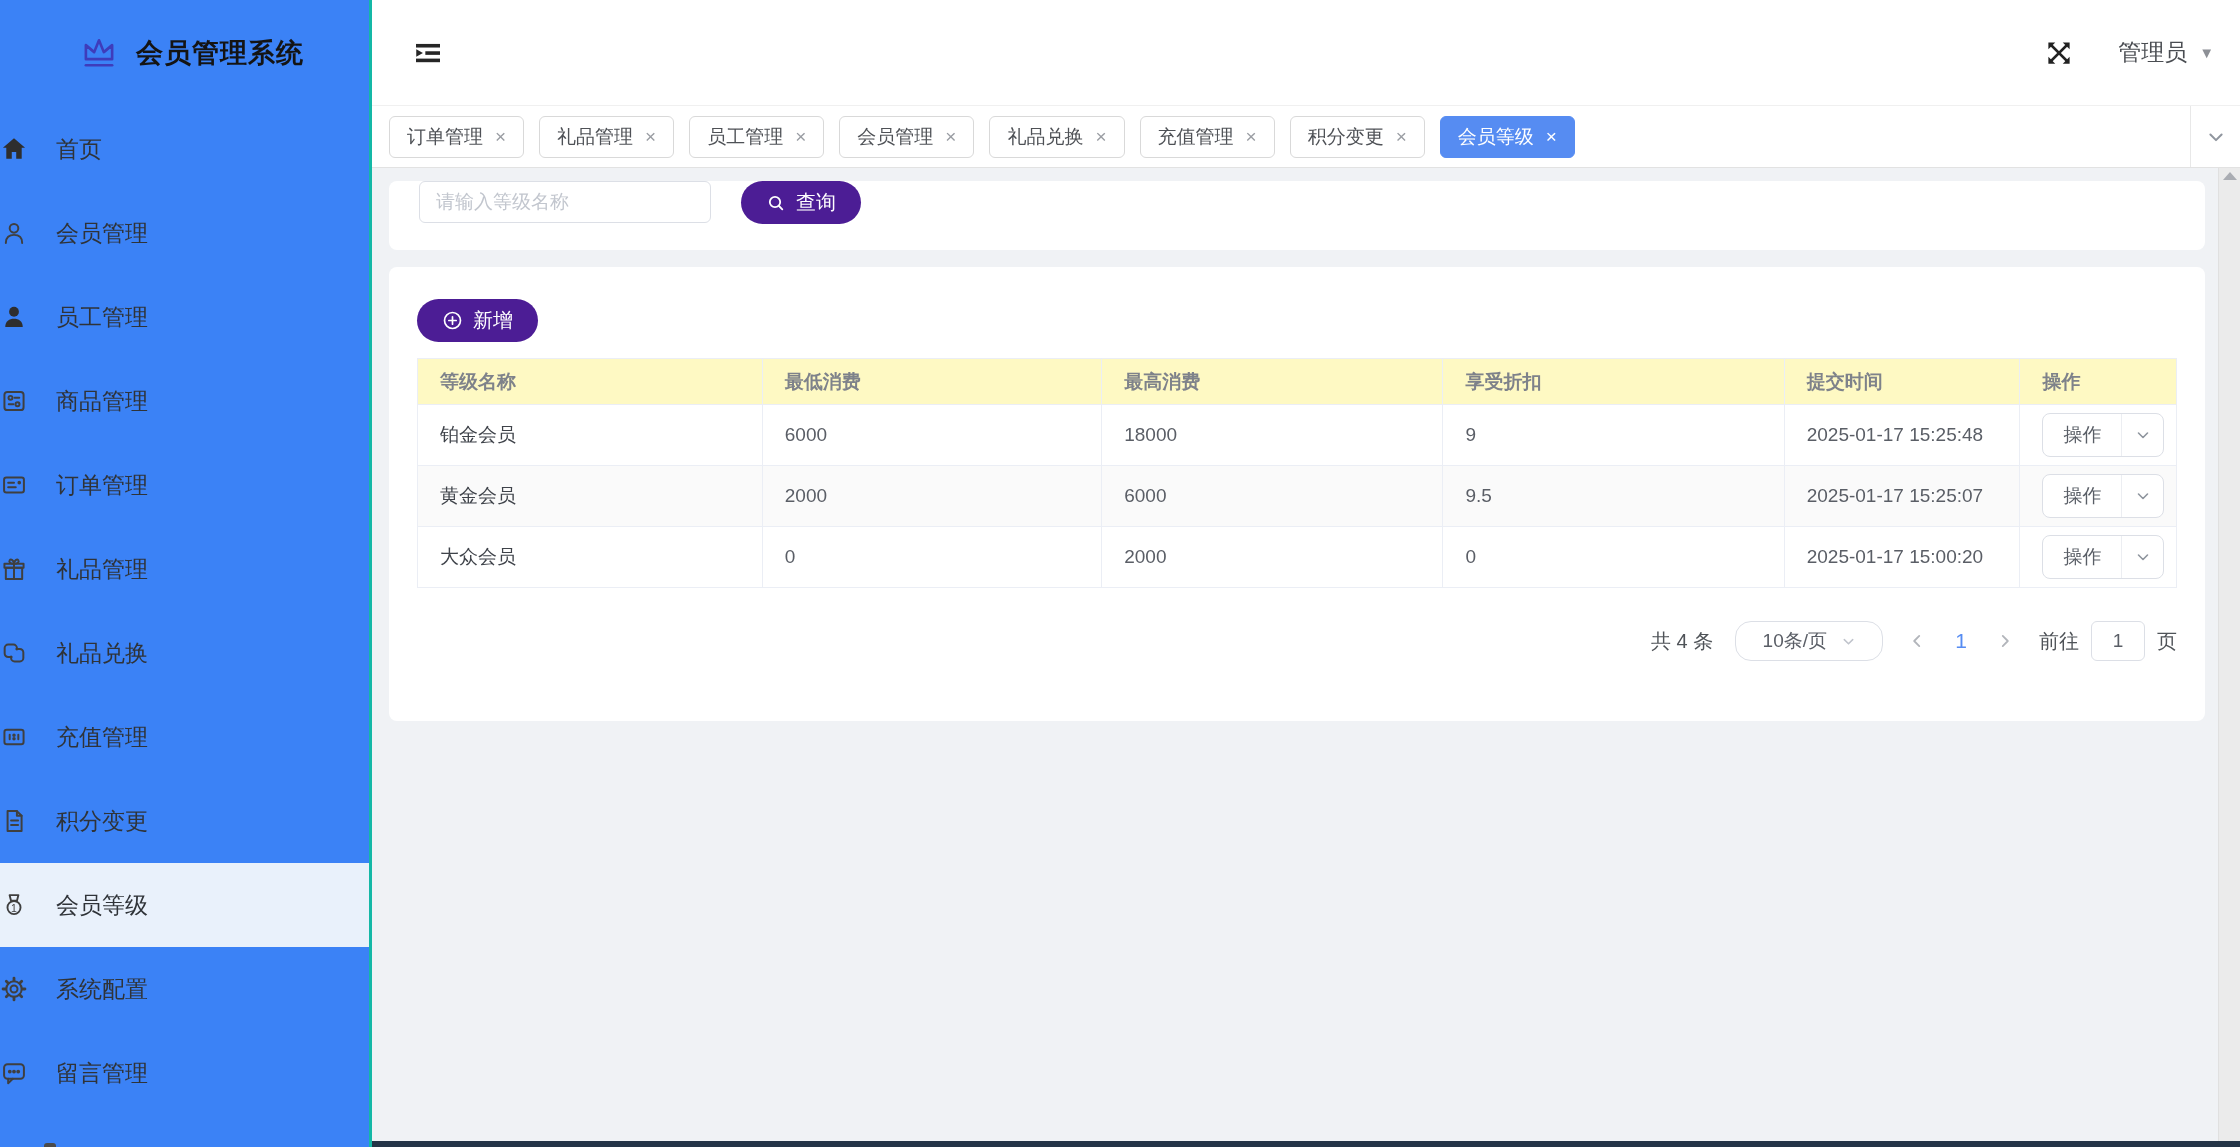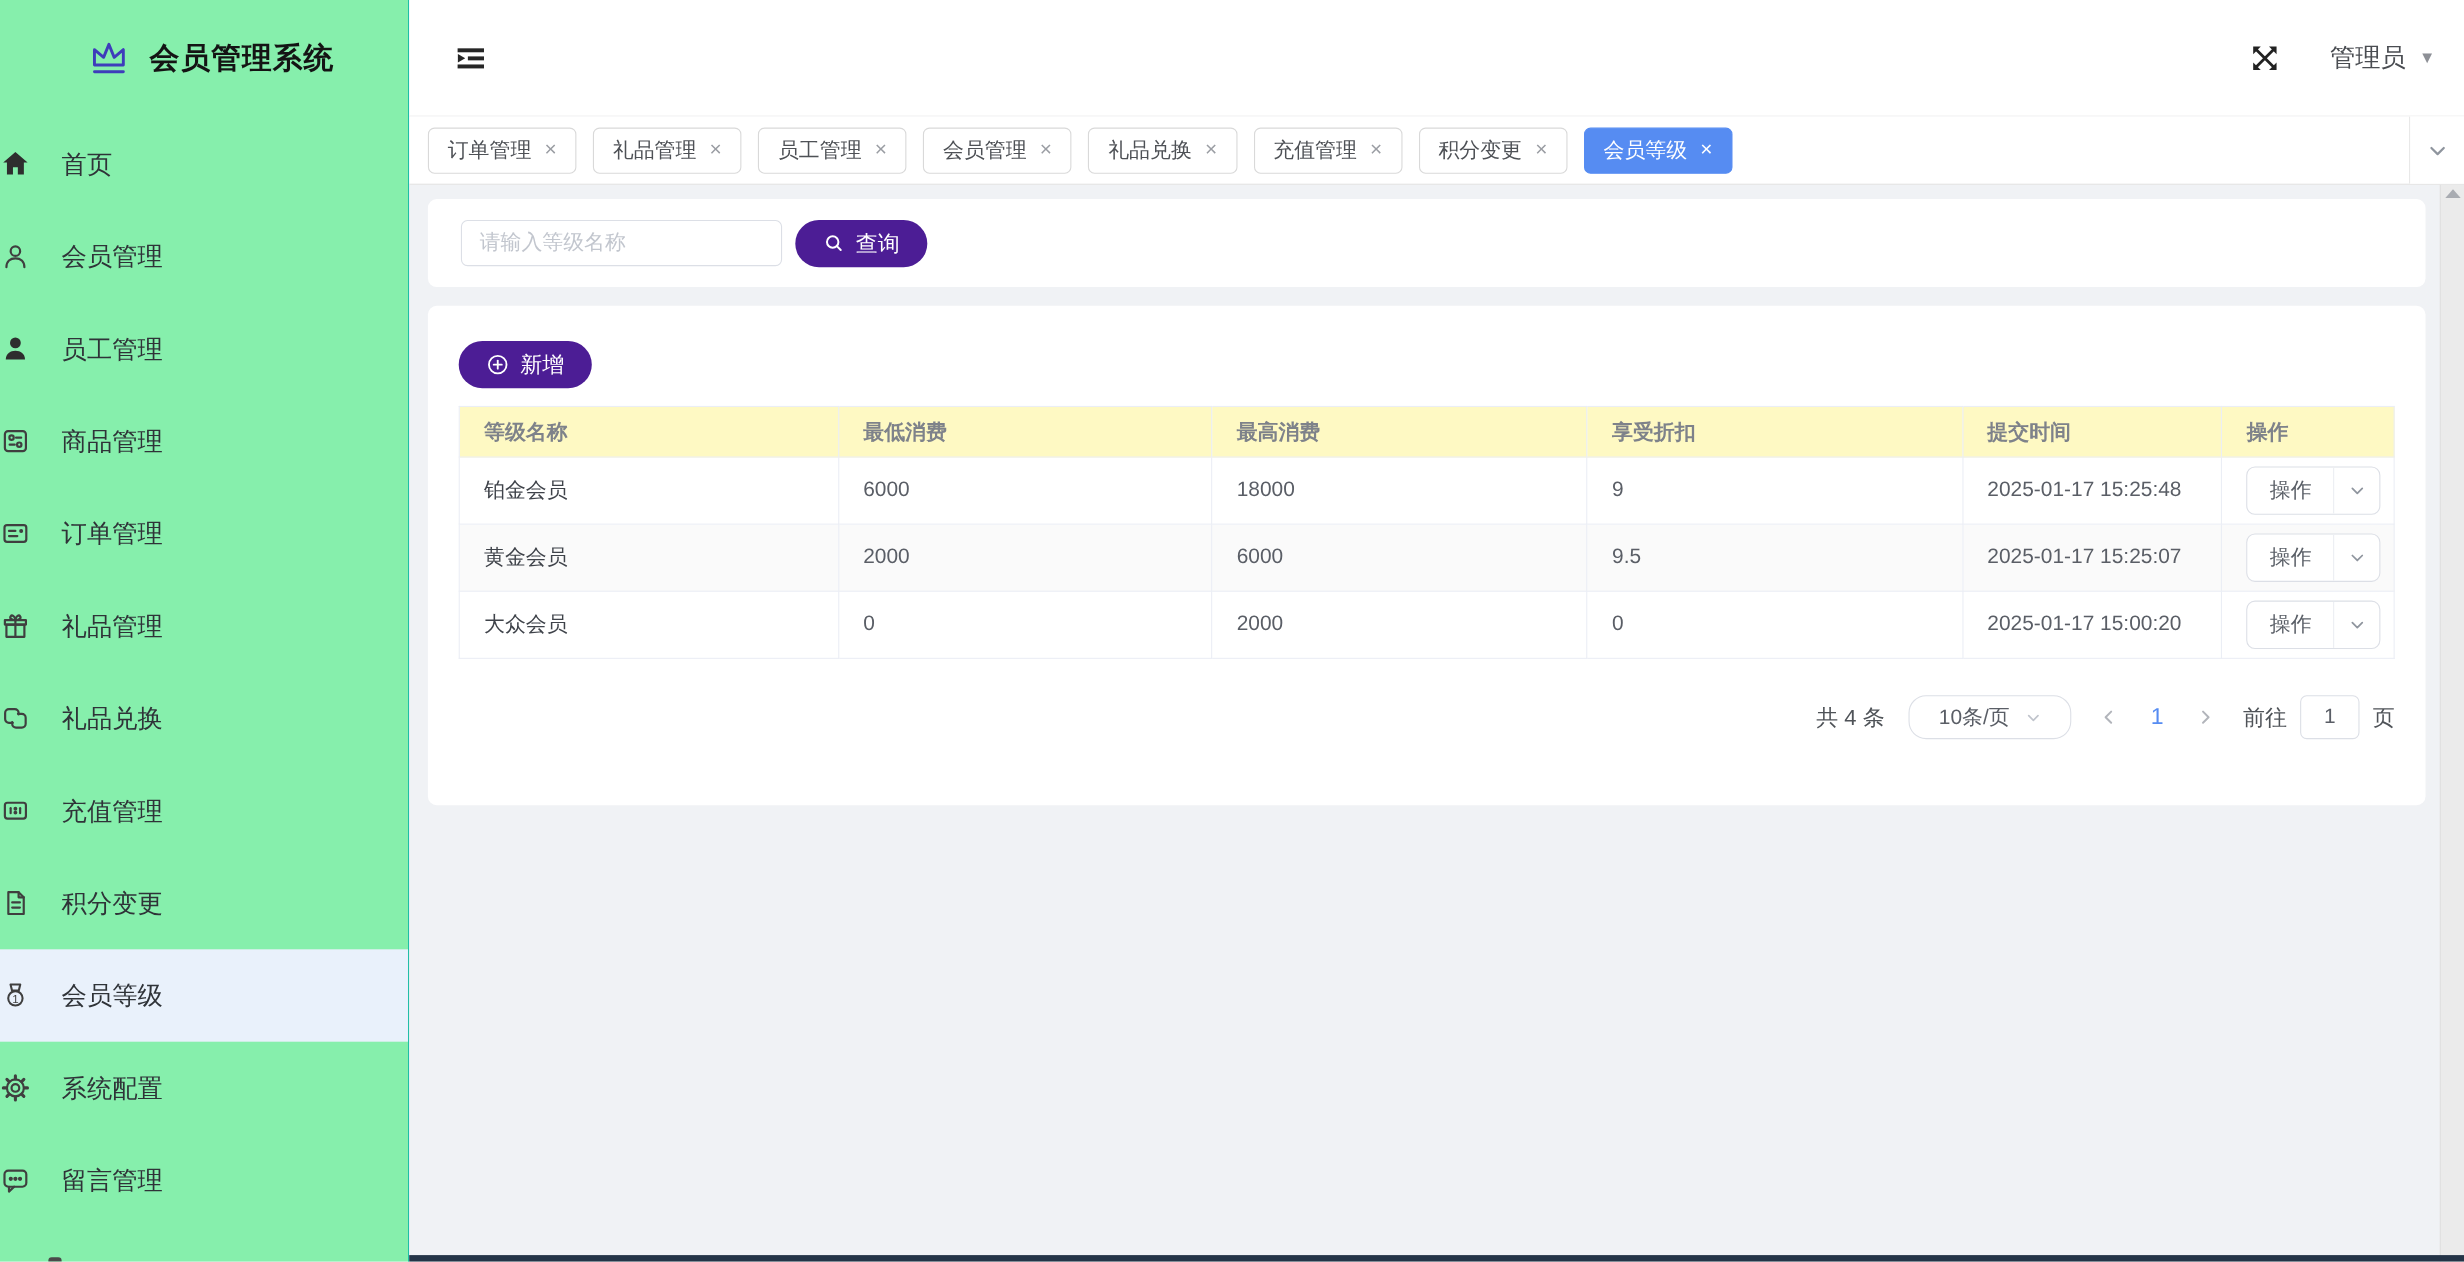--- a/index.html
+++ b/index.html
@@ -2,21 +2,21 @@
 <html><head>
 <meta charset="utf-8">
 <style>
   * { box-sizing: border-box; margin: 0; padding: 0; }
   html, body { width: 2240px; height: 1147px; overflow: hidden; }
   body { font-family: "Liberation Sans", "DejaVu Sans", sans-serif; background: #f0f2f5; color: #303133; }
 
   .app { display: flex; width: 2240px; height: 1147px; }
 
   
-  .sidebar { width: 372px; flex-shrink: 0; background: #86efac; border-right: 1px solid #14b8a6; position: relative; overflow: hidden; }
+  .sidebar { width: 372px; flex-shrink: 0; background: #3b82f6; border-right: 3px solid #14b8a6; position: relative; overflow: hidden; }
   .logo { height: 106px; display: flex; align-items: center; padding-left: 78px; gap: 16px; }
   .logo-text { font-size: 27px; font-weight: bold; color: #141414; letter-spacing: 1px; }
   .menu { padding-top: 1px; }
   .menu-item { height: 84px; display: flex; align-items: center; gap: 28px; font-size: 23px; color: #2f3338; cursor: pointer; }
   .menu-item.active { background: #e9f1fb; }
   .mi { width: 28px; height: 28px; display: inline-flex; align-items: center; justify-content: center; flex-shrink: 0; }
   .menu-sliver { position: absolute; left: 44px; bottom: 0; width: 12px; height: 4px; background: #4a4a4a; border-radius: 3px 3px 0 0; }
 
   
   .main-col { flex: 1; display: flex; flex-direction: column; position: relative; min-width: 0; }
@@ -30,21 +30,21 @@
   .tabsbar { height: 62px; background: #fff; border-bottom: 1px solid #e2e2e2; display: flex; align-items: center; padding-left: 17px; gap: 15px; flex-shrink: 0; position: relative; }
   .tab { height: 42px; padding: 0 17px; border: 1px solid #d9d9d9; border-radius: 6px; background: #fff; display: inline-flex; align-items: center; gap: 12px; font-size: 19px; color: #4e5156; cursor: pointer; white-space: nowrap; }
   .tab .x { color: #9a9da3; font-size: 19px; line-height: 1; }
   .tab.active { background: #568cf2; border-color: #568cf2; color: #fff; }
   .tab.active .x { color: #fff; }
   .tabs-more { position: absolute; right: 0; top: 0; width: 50px; height: 100%; background: #fff; border-left: 1px solid #e8e8e8; display: flex; align-items: center; justify-content: center; cursor: pointer; }
 
   .main { flex: 1; padding: 13px 35px 0 17px; background: #f0f2f5; overflow: hidden; }
 
   .card { background: #fff; border-radius: 8px; }
-  .search-card { height: 80px; display: flex; align-items: center; padding: 0 30px; gap: 12px; margin-bottom: 17px; }
+  .search-card { height: 69px; display: flex; align-items: flex-start; padding: 0 30px; gap: 30px; margin-bottom: 17px; }
   .text-input { width: 292px; height: 42px; border: 1px solid #dcdfe6; border-radius: 6px; padding: 0 16px; font-size: 19px; color: #333; outline: none; font-family: inherit; }
   .text-input::placeholder { color: #c2c6ce; }
   .btn-primary { height: 43px; padding: 0 25px; border: none; border-radius: 22px; background: #4c1d95; color: #fff; font-size: 20px; display: inline-flex; align-items: center; gap: 10px; cursor: pointer; font-family: inherit; }
 
   .table-card { padding: 32px 28px 60px 28px; }
   table { width: 100%; border-collapse: collapse; table-layout: fixed; margin-top: 16px; }
   th, td { border: 1px solid #ebeef5; text-align: left; padding-left: 22px; font-weight: normal; }
   th { height: 46px; background: #fef9c3; color: #7e828a; font-weight: bold; font-size: 19px; }
   td { height: 61px; font-size: 19px; color: #5a5e66; }
   td.c-name { color: #3f434a; }

